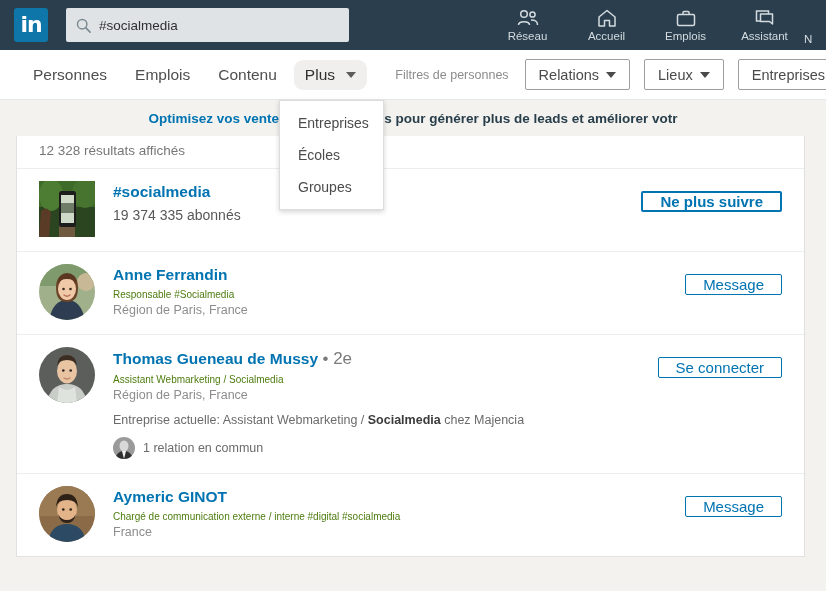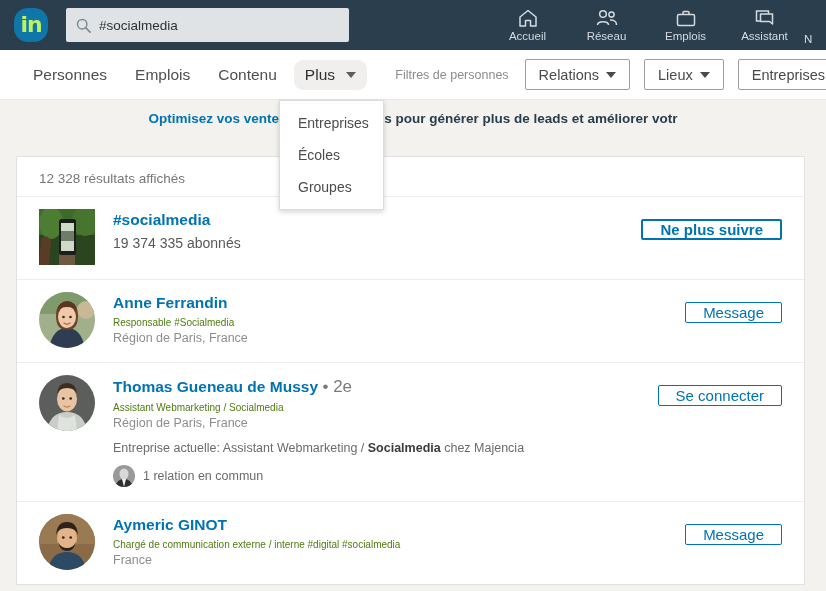--- a/index.html
+++ b/index.html
@@ -12,24 +12,24 @@
   .page { position: relative; width: 826px; height: 591px; }
 
   
   .topbar {
     height: 50px; background: #2b3e4d;
     display: flex; align-items: center;
     padding-left: 14px;
     position: relative; z-index: 30;
   }
   .li-logo {
-    width: 34px; height: 34px; border-radius: 14px;
+    width: 34px; height: 34px; border-radius: 3px;
     background: #0e76a8;
     display: flex; align-items: center; justify-content: center;
-    color: #bef264; font-weight: bold; font-size: 22px;
+    color: #ffffff; font-weight: bold; font-size: 22px;
     line-height: 1; letter-spacing: -1px;
     font-family: "DejaVu Sans", sans-serif;
     flex: none;
   }
   .search-wrap {
     margin-left: 18px; width: 283px; height: 34px;
     background: #dfe3e6; border-radius: 2px;
     display: flex; align-items: center; padding: 0 10px;
     flex: none;
   }
@@ -105,21 +105,21 @@
     height: 36px; background: #f3f2ef;
     display: flex; align-items: center; justify-content: center;
     font-size: 13.5px; white-space: nowrap; overflow: hidden;
     position: relative; z-index: 10;
   }
   .promo a { color: #0073b1; font-weight: bold; text-decoration: none; }
   .promo .rest { color: #283e4a; font-weight: bold; margin-left: 4px; }
 
   
   .card {
-    position: absolute; left: 16px; top: 156px;
+    position: absolute; left: 16px; top: 128px;
     width: 789px; background: #fff;
     border: 1px solid #e1e1e1;
     z-index: 5;
   }
   .count {
     font-size: 13.5px; color: #777; padding: 14px 22px 10px;
   }
   .row {
     display: flex; align-items: flex-start;
     padding: 12px 22px 14px;
@@ -168,33 +168,33 @@
     <div class="search-wrap">
       <svg class="mag" viewBox="0 0 16 16">
         <circle cx="6.6" cy="6.6" r="5" fill="none" stroke="#4a5b66" stroke-width="1.6"></circle>
         <line x1="10.3" y1="10.3" x2="15" y2="15" stroke="#4a5b66" stroke-width="1.8" stroke-linecap="round"></line>
       </svg>
       <input class="search-input" value="#socialmedia" placeholder="Rechercher" style="">
     </div>
 
     <div class="navitems">
       <a class="navitem" href="#">
-        <svg width="22" height="20" viewBox="0 0 22 20">
-          <path d="M3 9 L11 2.5 L19 9 L19 18 L13.5 18 L13.5 12.5 L8.5 12.5 L8.5 18 L3 18 Z" fill="none" stroke="#d3dbe0" stroke-width="1.5" stroke-linejoin="round"></path>
-        </svg>
-        <span class="lbl">Accueil</span>
-      </a>
-      <a class="navitem" href="#">
         <svg width="24" height="20" viewBox="0 0 24 20">
           <circle cx="8" cy="6" r="3.3" fill="none" stroke="#d3dbe0" stroke-width="1.5"></circle>
           <circle cx="16.5" cy="6.5" r="2.6" fill="none" stroke="#d3dbe0" stroke-width="1.5"></circle>
           <path d="M2.5 17 C2.5 12.5 13.5 12.5 13.5 17" fill="none" stroke="#d3dbe0" stroke-width="1.5"></path>
           <path d="M15 12 C20.5 12 21.5 14 21.5 17" fill="none" stroke="#d3dbe0" stroke-width="1.5"></path>
         </svg>
         <span class="lbl">Réseau</span>
+      </a>
+      <a class="navitem" href="#">
+        <svg width="22" height="20" viewBox="0 0 22 20">
+          <path d="M3 9 L11 2.5 L19 9 L19 18 L13.5 18 L13.5 12.5 L8.5 12.5 L8.5 18 L3 18 Z" fill="none" stroke="#d3dbe0" stroke-width="1.5" stroke-linejoin="round"></path>
+        </svg>
+        <span class="lbl">Accueil</span>
       </a>
       <a class="navitem" href="#">
         <svg width="22" height="20" viewBox="0 0 22 20">
           <rect x="2.5" y="6.5" width="17" height="11" rx="1.5" fill="none" stroke="#d3dbe0" stroke-width="1.5"></rect>
           <path d="M8 6.5 V4.5 a1 1 0 0 1 1-1 h4 a1 1 0 0 1 1 1 V6.5" fill="none" stroke="#d3dbe0" stroke-width="1.5"></path>
         </svg>
         <span class="lbl">Emplois</span>
       </a>
       <a class="navitem" href="#">
         <svg width="22" height="20" viewBox="0 0 22 20">

